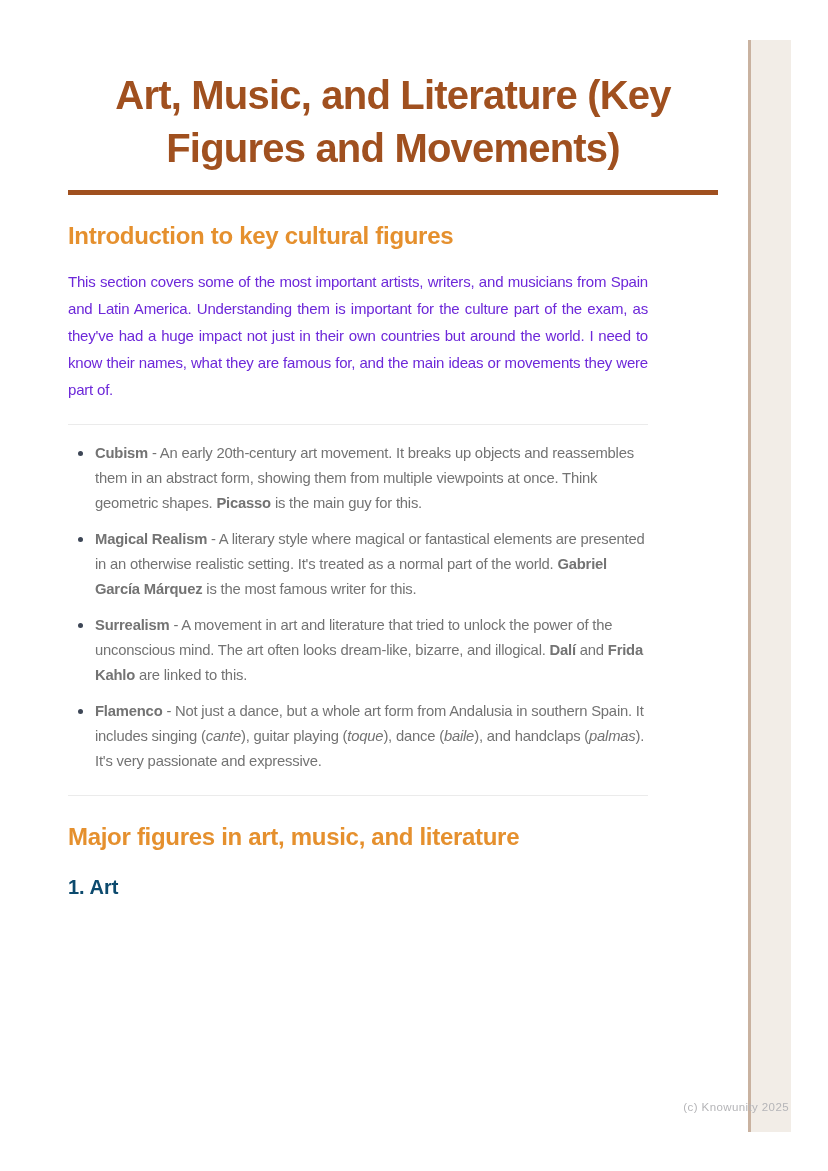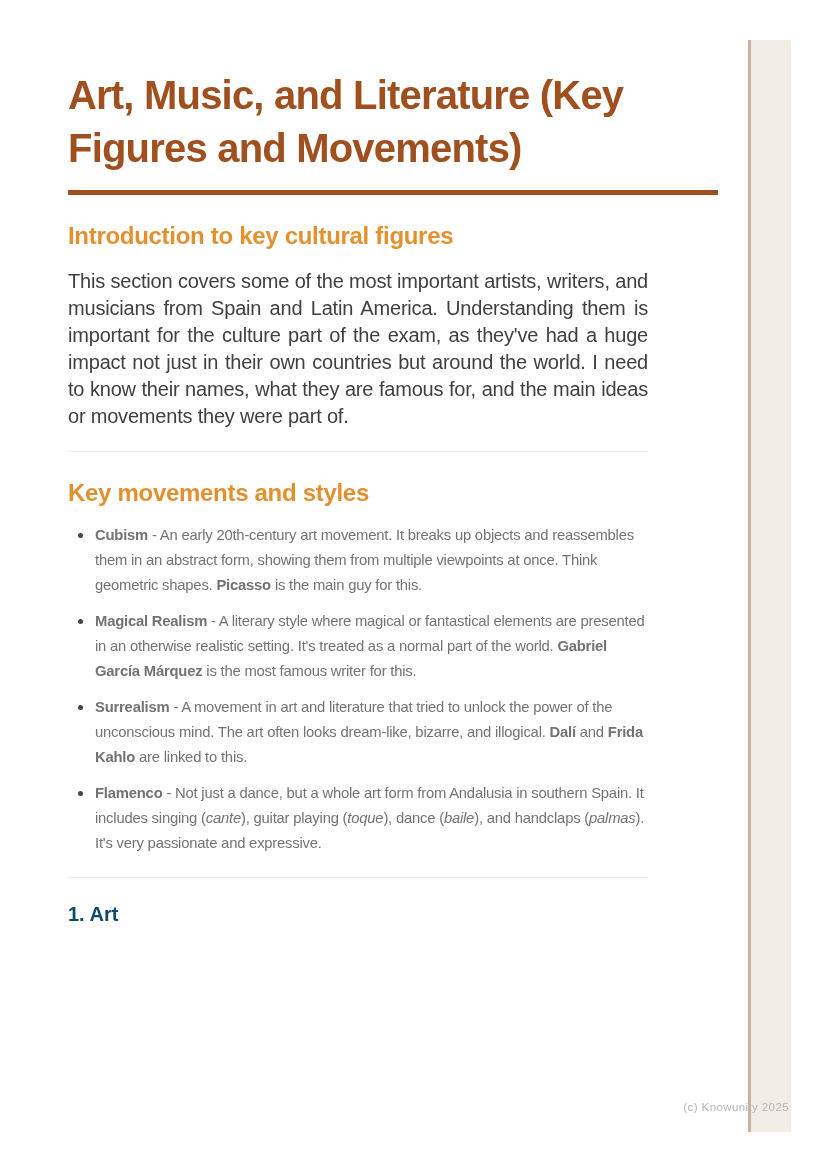--- a/index.html
+++ b/index.html
@@ -33,20 +33,21 @@
     z-index: 1;
   }
 
   .doc-title {
     margin: 69px 0 0 0;
     font-size: 40px;
     line-height: 53px;
     font-weight: 800;
     letter-spacing: -0.8px;
     color: #A0501F;
+    text-align: center;
   }
 
   .title-rule {
     width: 650px;
     height: 5px;
     background: #A0501F;
     border: none;
     margin: 15px 0 0 0;
   }
 
@@ -63,24 +64,24 @@
   .sub-heading {
     font-size: 20px;
     line-height: 24px;
     font-weight: 700;
     color: #0c4a6e;
     margin: 24px 0 0 0;
   }
 
   .para {
     width: 580px;
-    font-size: 20px;
+    font-size: 15px;
     line-height: 27px;
     letter-spacing: -0.2px;
-    color: #404040;
+    color: #6d28d9;
     margin: 18px 0 0 0;
   }
   .para.justified { text-align: justify; }
 
   .bullets {
     list-style: none;
     width: 580px;
     margin: 16px 0 0 0;
     padding: 0;
   }
@@ -137,31 +138,31 @@
   </h1>
 
   <hr class="title-rule">
 
   <h2 class="section-heading first">Introduction to key cultural figures</h2>
 
   <p class="para justified">This section covers some of the most important artists, writers, and musicians from Spain and Latin America. Understanding them is important for the culture part of the exam, as they've had a huge impact not just in their own countries but around the world. I need to know their names, what they are famous for, and the main ideas or movements they were part of.</p>
 
   <hr class="divider">
 
-  <h2 class="section-heading">Key movements and styles</h2>
 
 
   <ul class="bullets">
       <li><span class="b">Cubism</span><span> - An early 20th-century art movement. It breaks up objects and reassembles them in an abstract form, showing them from multiple viewpoints at once. Think geometric shapes. </span><span class="b">Picasso</span><span> is the main guy for this.</span></li>
       <li><span class="b">Magical Realism</span><span> - A literary style where magical or fantastical elements are presented in an otherwise realistic setting. It's treated as a normal part of the world. </span><span class="b">Gabriel García Márquez</span><span> is the most famous writer for this.</span></li>
       <li><span class="b">Surrealism</span><span> - A movement in art and literature that tried to unlock the power of the unconscious mind. The art often looks dream-like, bizarre, and illogical. </span><span class="b">Dalí</span><span> and </span><span class="b">Frida Kahlo</span><span> are linked to this.</span></li>
       <li><span class="b">Flamenco</span><span> - Not just a dance, but a whole art form from Andalusia in southern Spain. It includes singing (</span><span class="i">cante</span><span>), guitar playing (</span><span class="i">toque</span><span>), dance (</span><span class="i">baile</span><span>), and handclaps (</span><span class="i">palmas</span><span>). It's very passionate and expressive.</span></li>
     </ul>
 
   <hr class="divider">
 
+  <h2 class="section-heading">Major figures in art, music, and literature</h2>
 
   <h3 class="sub-heading">1. Art</h3>
 
 
 </div>
 
 <div class="page-footer">(c) Knowunity 2025</div>
 
 </body></html>

